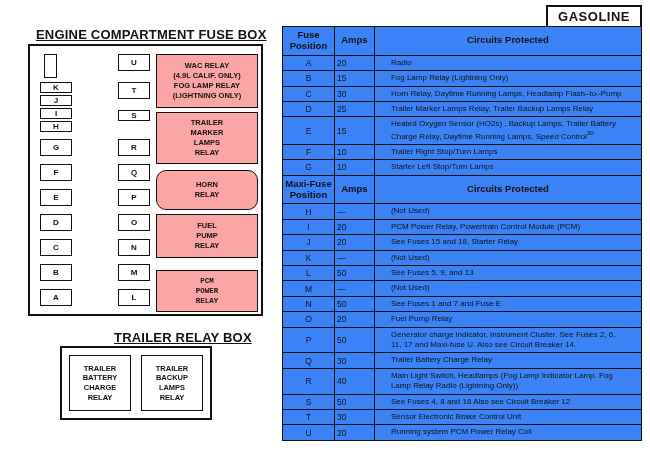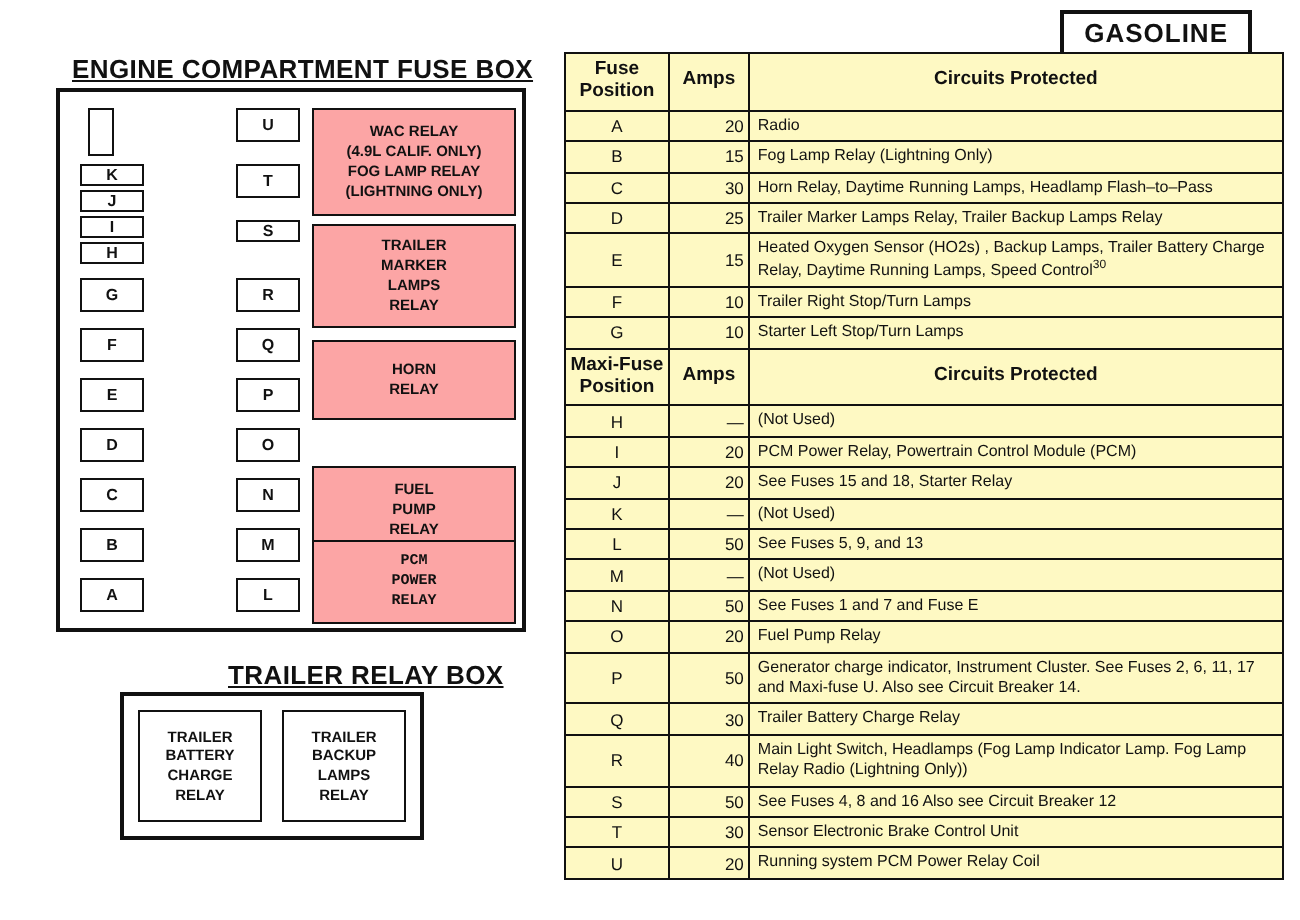--- a/index.html
+++ b/index.html
@@ -7,21 +7,21 @@
   body {
     background: #ffffff;
     font-family: "Liberation Sans", sans-serif;
     color: #111;
     position: relative;
     overflow: hidden;
   }
   .page { position: absolute; inset: 0; background: #fff; }
 
   .badge {
-    position: absolute; top: 5px; right: 24px;
+    position: absolute; top: 5px; right: 8px;
     border: 2px solid #111; padding: 2px 10px;
     font-weight: bold; font-size: 13px; letter-spacing: .5px;
     background: #fff;
   }
 
   .box-title {
     position: absolute; font-weight: bold; font-size: 13px;
     text-decoration: underline; white-space: nowrap; letter-spacing: .2px;
   }
   .engine-title { left: 36px; top: 27px; }
@@ -55,30 +55,30 @@
   }
   .trelay {
     width: 62px; height: 56px; border: 1.5px solid #111;
     display: flex; align-items: center; justify-content: center;
     text-align: center; font-size: 7.5px; font-weight: bold;
     white-space: pre-line; line-height: 1.3;
   }
 
   table.ftable {
     position: absolute; left: 282px; top: 26px; width: 360px;
-    border-collapse: collapse; background: #fef9c3;
+    border-collapse: collapse; background: #3b82f6;
   }
   .ftable td { border: 1.2px solid #111; vertical-align: middle; }
   .hrow td {
     font-weight: bold; text-align: center; font-size: 9.5px;
     padding: 3px 2px; white-space: pre-line; line-height: 1.15;
   }
   td.pos  { width: 52px;  text-align: center; font-size: 8.5px; padding: 2px; }
-  td.amps { width: 40px;  text-align: right; font-size: 8.5px; padding: 2px; }
-  td.circ { width: 268px; font-size: 8px; padding: 2px 4px; line-height: 1.3; }
+  td.amps { width: 40px;  text-align: left; font-size: 8.5px; padding: 2px; }
+  td.circ { width: 268px; font-size: 8px; padding: 2px 16px; line-height: 1.3; }
   td.circ sup { font-size: 6px; }
 </style>
 </head>
 <body>
 
 <div class="page">
 
   <div class="badge">GASOLINE</div>
 
   <div class="box-title engine-title">ENGINE COMPARTMENT FUSE BOX</div>
@@ -108,23 +108,23 @@
       <div class="fuse" style="left: 88px; top: 218px; height: 17px;">M</div>
       <div class="fuse" style="left: 88px; top: 243px; height: 17px;">L</div>
       <div class="relaybox" style="top: 8px; height: 54px;">WAC RELAY
 (4.9L CALIF. ONLY)
 FOG LAMP RELAY
 (LIGHTNING ONLY)</div>
       <div class="relaybox" style="top: 66px; height: 52px;">TRAILER
 MARKER
 LAMPS
 RELAY</div>
-      <div class="relaybox" style="top: 124px; height: 40px;">HORN
-RELAY</div>
-      <div class="relaybox" style="top: 187px; height: 44px;">FUEL
+      <div class="relaybox" style="top: 124px; height: 40px; border-radius: 10px;">HORN
+RELAY</div>
+      <div class="relaybox" style="top: 168px; height: 44px;">FUEL
 PUMP
 RELAY</div>
       <div class="relaybox" style="top: 224px; height: 42px; font-family: Liberation Mono, monospace;">PCM
 POWER
 RELAY</div>
     </div>
 
   <div class="box-title trailer-title">TRAILER RELAY BOX</div>
 
   <div class="trailerbox">
@@ -160,21 +160,21 @@
           <td class="circ">Radio</td>
         </tr>
         <tr>
           <td class="pos">B</td>
           <td class="amps">15</td>
           <td class="circ">Fog Lamp Relay (Lightning Only)</td>
         </tr>
         <tr>
           <td class="pos">C</td>
           <td class="amps">30</td>
-          <td class="circ">Horn Relay, Daytime Running Lamps, Headlamp Flash–to–Pass</td>
+          <td class="circ">Horn Relay, Daytime Running Lamps, Headlamp Flash–to–Pump</td>
         </tr>
         <tr>
           <td class="pos">D</td>
           <td class="amps">25</td>
           <td class="circ">Trailer Marker Lamps Relay, Trailer Backup Lamps Relay</td>
         </tr>
         <tr>
           <td class="pos">E</td>
           <td class="amps">15</td>
           <td class="circ">Heated Oxygen Sensor (HO2s) , Backup Lamps, Trailer Battery Charge Relay, Daytime Running Lamps, Speed Control<sup>30</sup></td>

